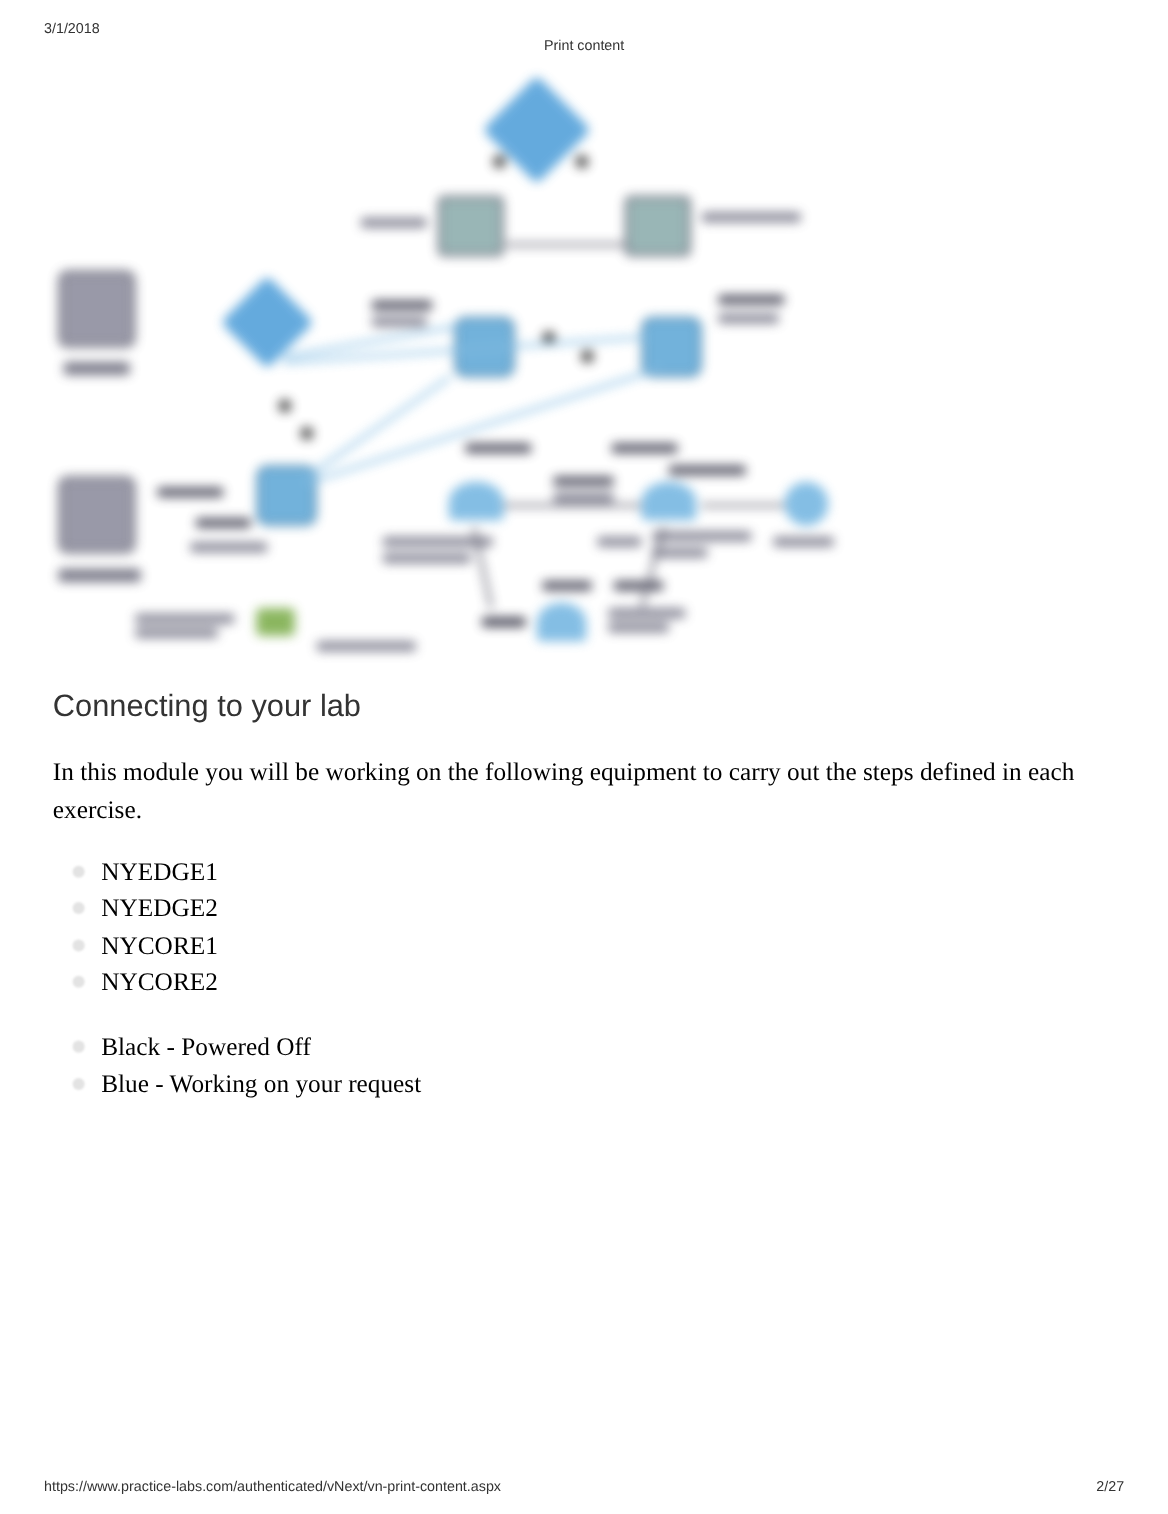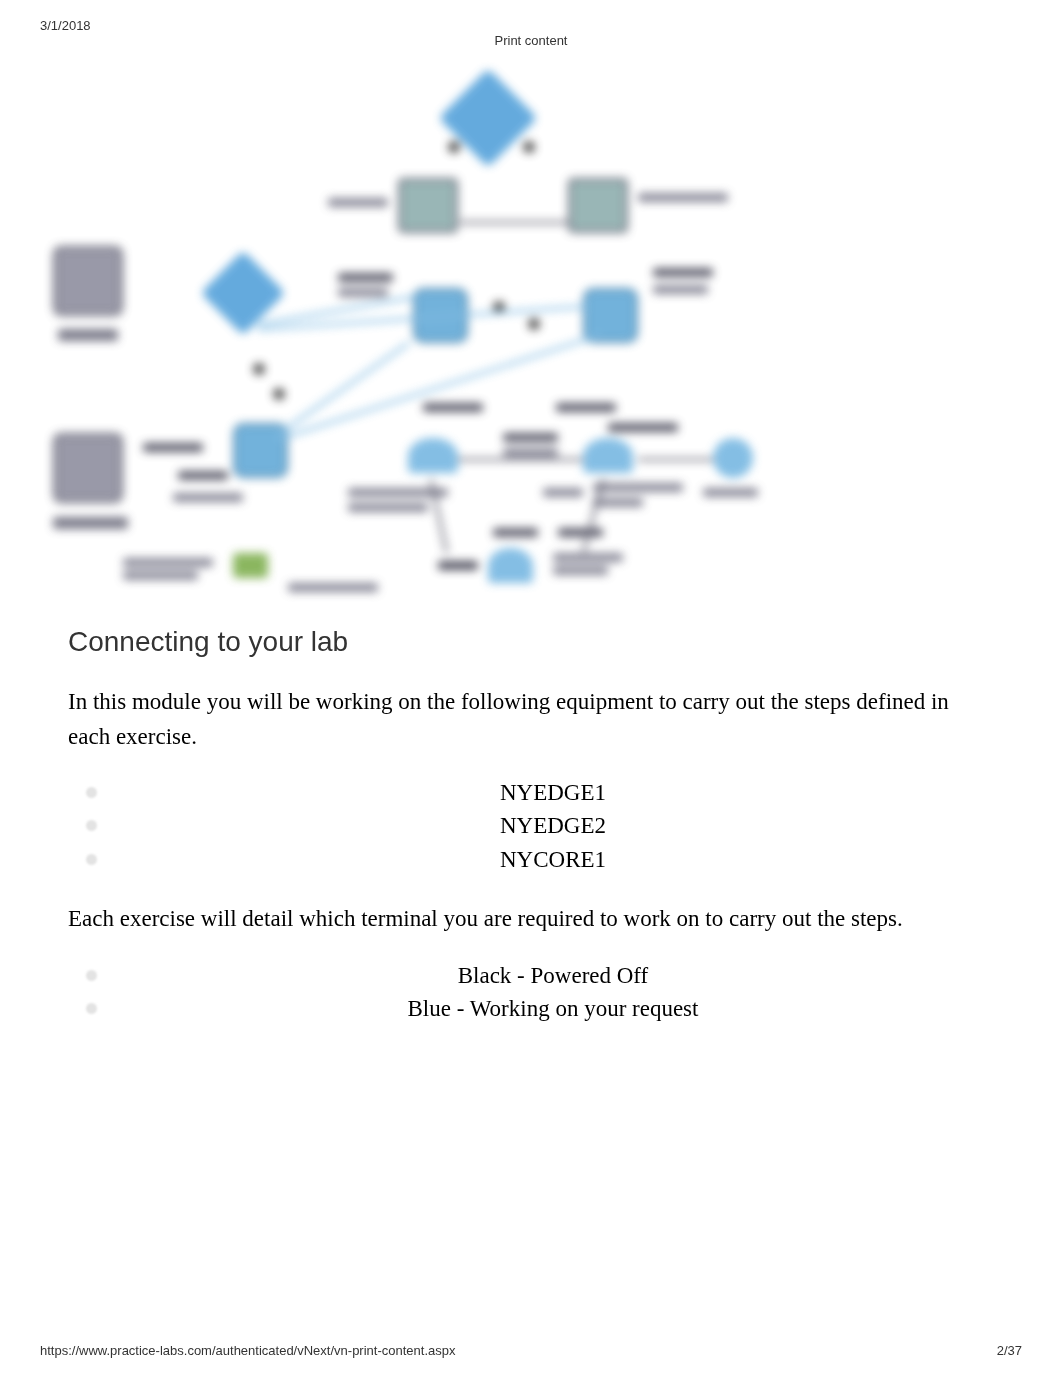--- a/index.html
+++ b/index.html
@@ -72,37 +72,36 @@
     height: 9px;
     border-radius: 3px;
   }
   .dot { position:absolute; width:12px; height:12px; background:#333; border-radius:50%; }
   .line { position:absolute; background:#6fb3e0; height:3px; transform-origin:left center; }
   .line-dark { position:absolute; background:#556; height:3px; transform-origin:left center; }
   .side-box { width:70px; height:70px; background:#889; border-radius:8px; border:3px solid #556; }
   .side-label { width:60px; height:12px; background:#667; border-radius:3px; margin-top:6px; }
 
   .content {
-    padding: 0 68px;
+    padding: 0 48px;
     font-size: 23px;
     line-height: 1.5;
   }
   h2.section-title {
     font-family: Arial, Helvetica, sans-serif;
     font-weight: 400;
     font-size: 28px;
     color: #333;
     margin: 28px 0 22px 0;
   }
   .para { margin-bottom: 22px; }
   ul.equipment, ul.indicators {
     list-style: none;
     padding-left: 44px;
     margin-bottom: 26px;
-    text-align: center;
   }
   ul.equipment li, ul.indicators li {
     position: relative;
     line-height: 1.45;
   }
   ul.equipment li::before, ul.indicators li::before {
     content: "";
     position: absolute;
     left: -26px;
     top: 11px;
@@ -212,27 +211,27 @@
 
 <div class="content">
   <h2 class="section-title">Connecting to your lab</h2>
 
   <p class="para">In this module you will be working on the following equipment to carry out the steps defined in each exercise.</p>
 
   <ul class="equipment">
     <li>NYEDGE1</li>
     <li>NYEDGE2</li>
     <li>NYCORE1</li>
+    <li>NYCORE2</li>
   </ul>
 
-  <p class="para">Each exercise will detail which terminal you are required to work on to carry out the steps.</p>
 
 
   <ul class="indicators">
     <li>Black - Powered Off</li>
     <li>Blue - Working on your request</li>
   </ul>
 </div>
 
 <div class="footer">
   <span>https://www.practice-labs.com/authenticated/vNext/vn-print-content.aspx</span>
-  <span>2/37</span>
+  <span>2/27</span>
 </div>
 
 </body></html>

